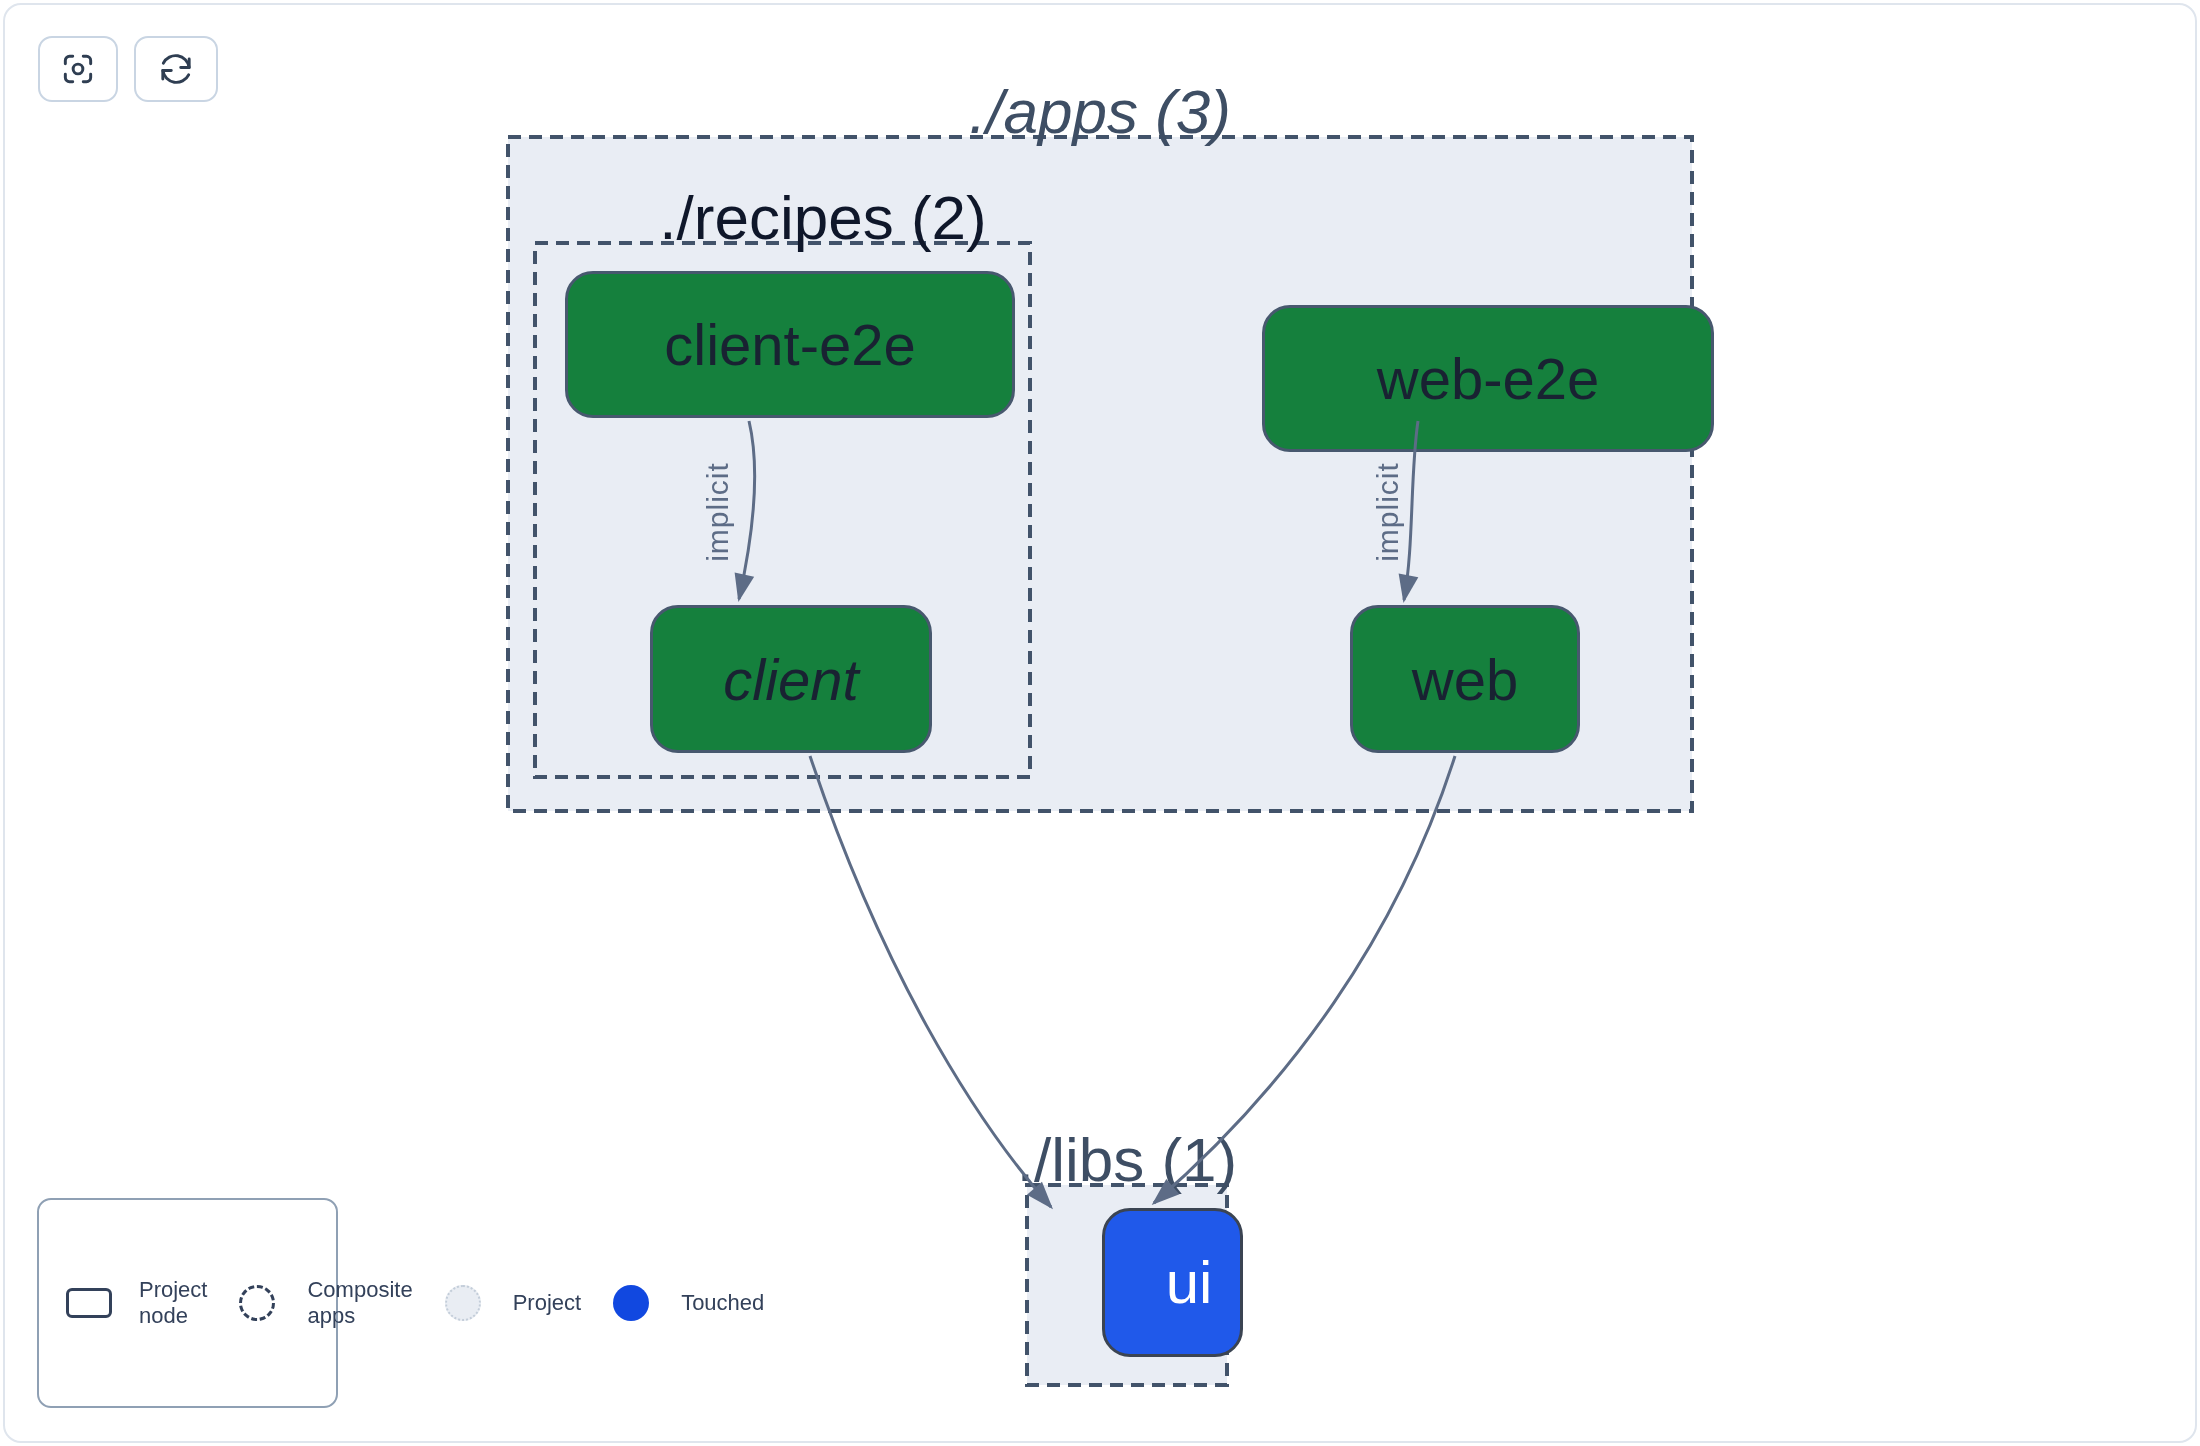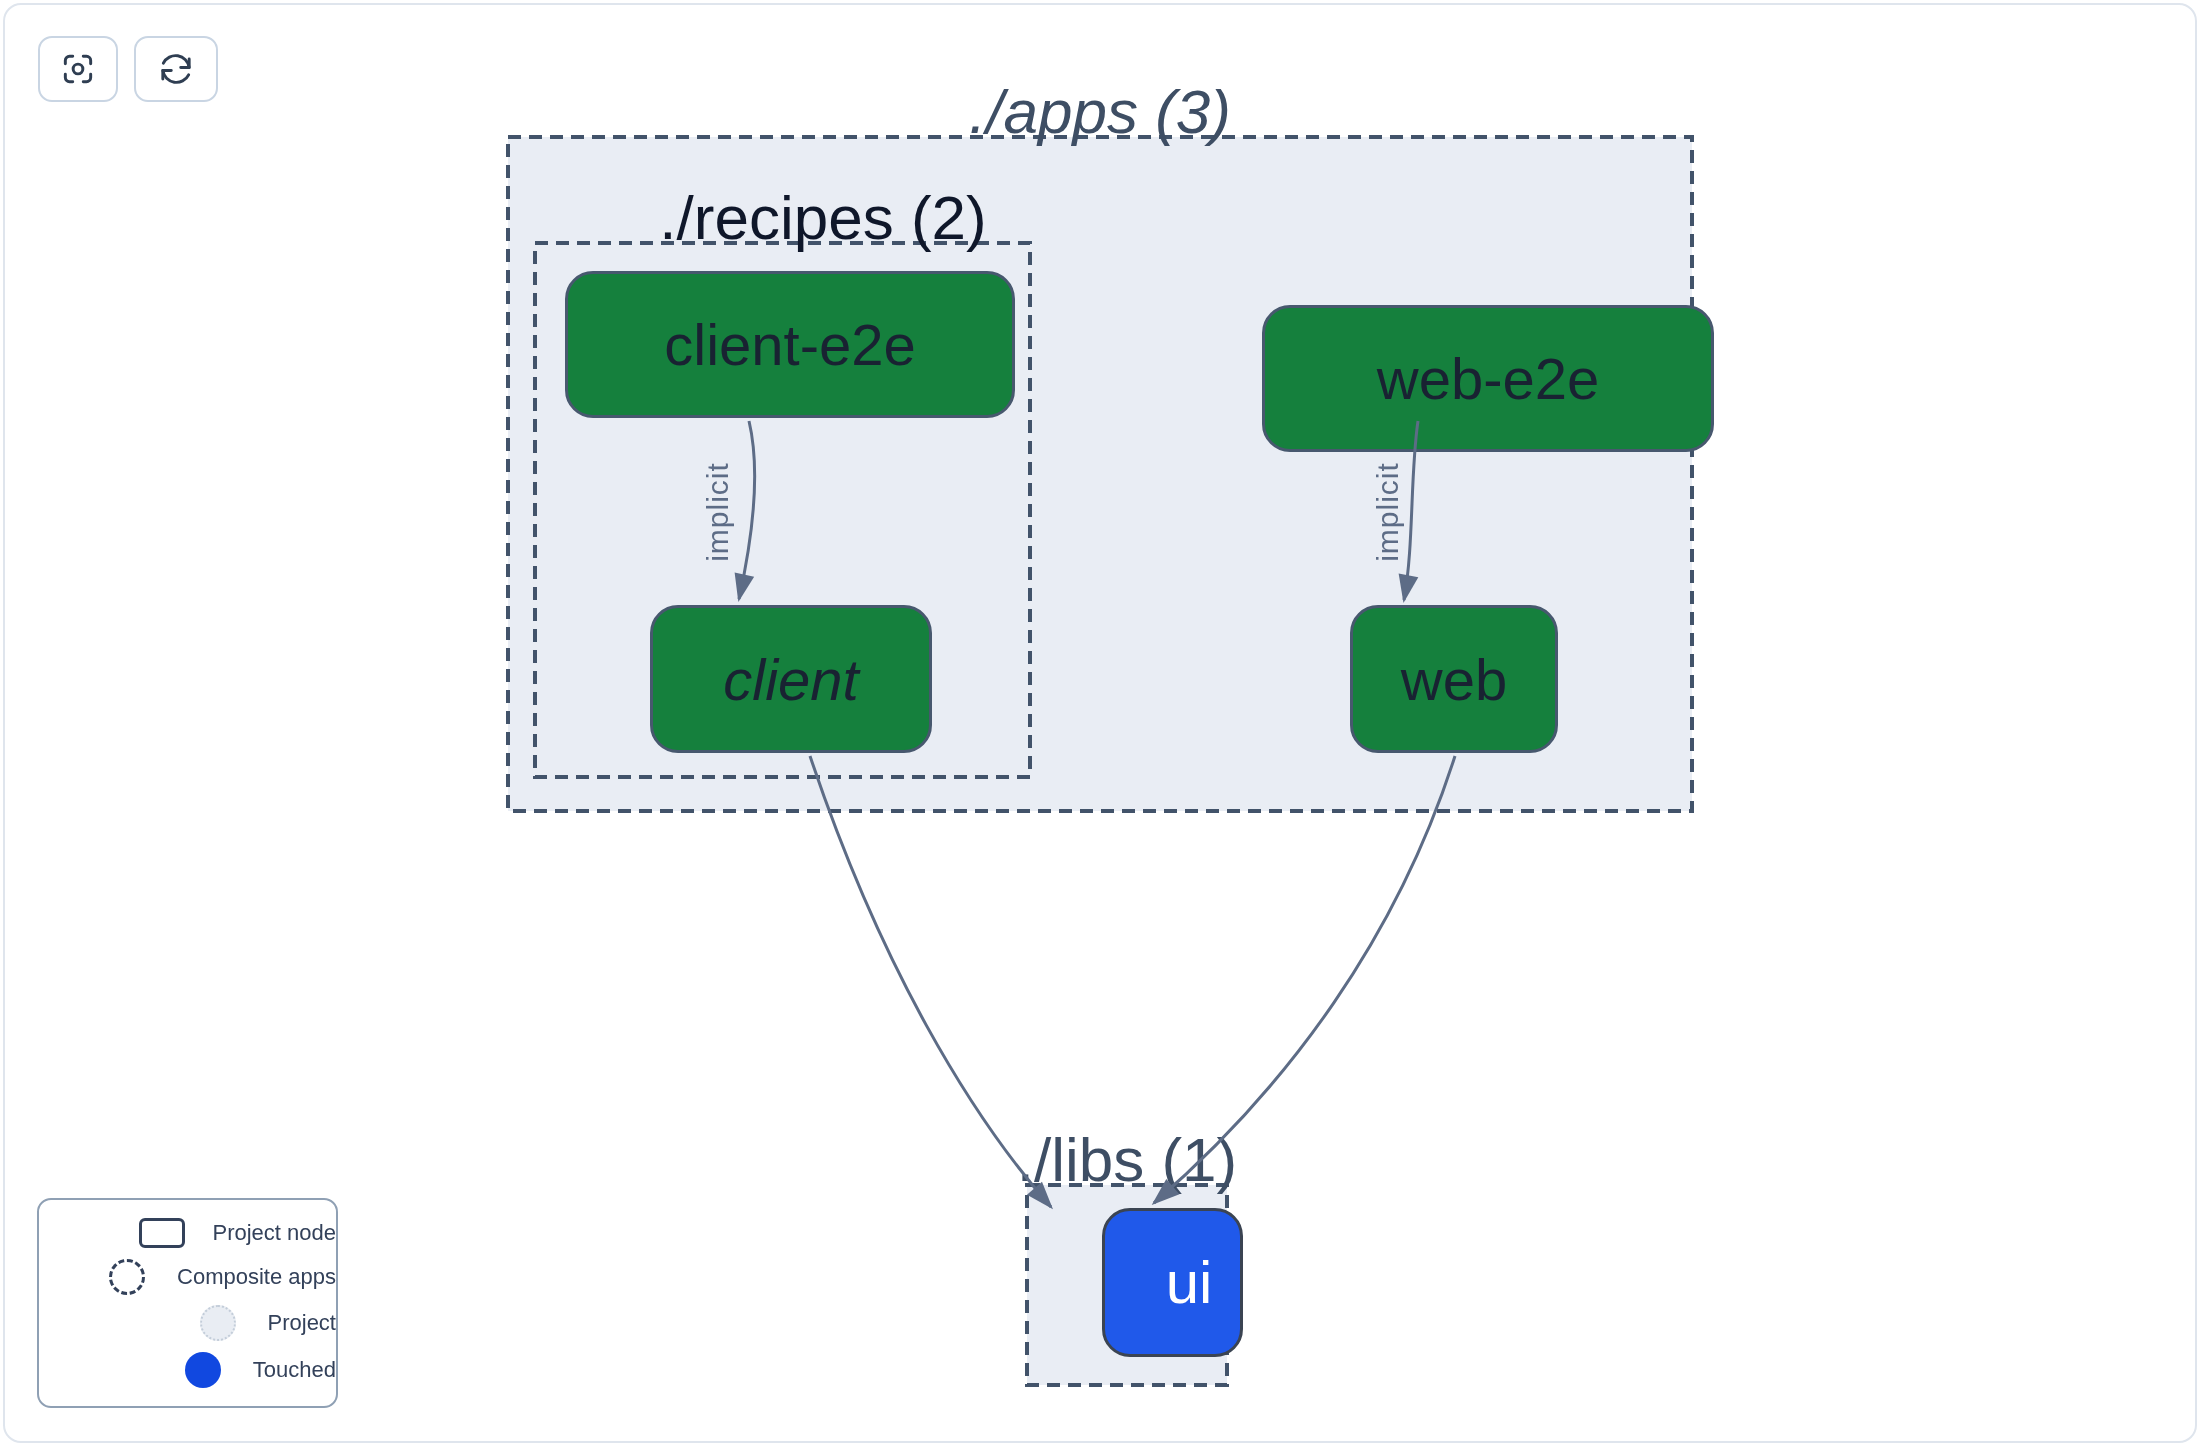--- a/index.html
+++ b/index.html
@@ -37,21 +37,21 @@
   svg.dash-layer{z-index:2;pointer-events:none;}
   svg.edge-layer{z-index:6;pointer-events:none;}
   .edge-label{
     position:absolute;transform:translate(-50%,-50%) rotate(-90deg);
     font-size:30px;color:#5d6c86;z-index:7;white-space:nowrap;letter-spacing:1px;
   }
   
   .legend{
     position:absolute;left:37px;top:1198px;width:301px;height:210px;background:#ffffff;
     border:2px solid #8fa0b4;border-radius:14px;z-index:30;box-sizing:border-box;
-    display:flex;flex-direction:column;justify-content:space-evenly;padding:8px 0;align-items:flex-end;
+    display:flex;flex-direction:row;justify-content:space-evenly;padding:8px 0;
   }
   .legend-row{display:flex;align-items:center;gap:0;}
   .legend-swatch{width:100px;display:flex;align-items:center;justify-content:center;flex:0 0 100px;}
   .legend-label{font-size:22px;color:#33415a;}
   .sw-rect{width:46px;height:30px;border:3px solid #33415a;border-radius:6px;background:#ffffff;box-sizing:border-box;}
   .sw-dashed{width:36px;height:36px;border:3px dashed #33415a;border-radius:50%;background:#ffffff;box-sizing:border-box;}
   .sw-affected{width:36px;height:36px;border:2px dotted #c3cdd9;border-radius:50%;background:#e9edf3;box-sizing:border-box;}
   .sw-touched{width:36px;height:36px;border-radius:50%;background:#1148e0;box-sizing:border-box;}
 </style>
 </head>
@@ -92,21 +92,21 @@
         <rect x="508" y="137" width="1184" height="674" fill="none" stroke="#42536a" stroke-width="4" stroke-dasharray="13 8"></rect>
         <rect x="535" y="243" width="495" height="534" fill="none" stroke="#42536a" stroke-width="4" stroke-dasharray="13 8"></rect>
         <rect x="1027" y="1185" width="200" height="200" fill="none" stroke="#42536a" stroke-width="4" stroke-dasharray="13 8"></rect>
       </svg>
       <div class="group-label" style="left: 1100px; top: 81px; color: rgb(62, 78, 100); font-style: italic;">./apps (3)</div>
       <div class="group-label" style="left: 823px; top: 187px; color: #0f172a;">./recipes (2)</div>
       <div class="group-label" style="left: 1127px; top: 1129px; color: rgb(62, 78, 100);">./libs (1)</div>
       <div class="gnode" style="left: 565px; top: 271px; width: 450px; height: 147px;">client-e2e</div>
       <div class="gnode" style="left: 1262px; top: 270px; width: 452px; height: 147px; margin-top: 35px;">web-e2e</div>
       <div class="gnode" style="left: 650px; top: 605px; width: 282px; height: 148px; font-style: italic;">client</div>
-      <div class="gnode" style="left: 1350px; top: 605px; width: 208px; height: 148px;">web</div>
+      <div class="gnode" style="left: 1350px; top: 605px; width: 230px; height: 148px;">web</div>
       <div class="gnode touched" style="left: 1102px; top: 1208px; width: 141px; height: 149px; padding-left: 33px;">ui</div>
       <svg class="layer edge-layer" width="2200" height="1446">
         <defs>
           <marker id="arrowhead" markerUnits="userSpaceOnUse" markerWidth="34" markerHeight="26" refX="26" refY="11" orient="auto">
             <path d="M1,1 L29,11 L1,21 Z" fill="#5d6c86"></path>
           </marker>
         </defs>
         <path d="M 749 421 C 761 472, 752 540, 739 599" fill="none" stroke="#5d6c86" stroke-width="3" marker-end="url(#arrowhead)"></path>
         <path d="M 1418 421 C 1410 475, 1414 545, 1404 600" fill="none" stroke="#5d6c86" stroke-width="3" marker-end="url(#arrowhead)"></path>
         <path d="M 810 756 C 880 965, 970 1115, 1051 1207" fill="none" stroke="#5d6c86" stroke-width="3" marker-end="url(#arrowhead)"></path>

